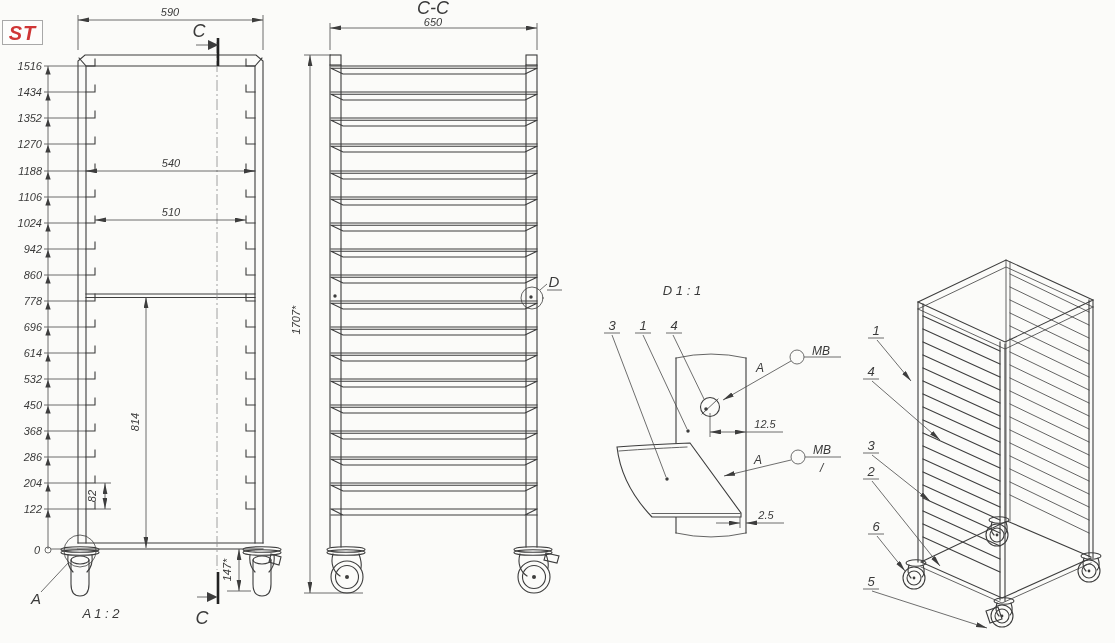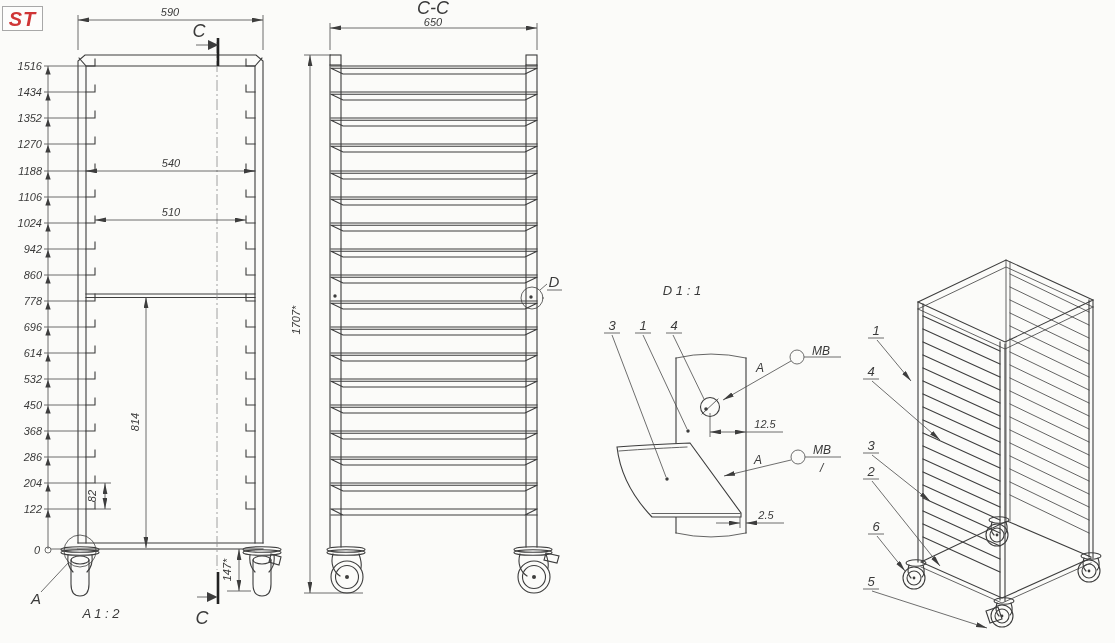--- a/index.html
+++ b/index.html
@@ -1,19 +1,19 @@
 <!DOCTYPE html>
 <html><head>
 <meta charset="utf-8">
 <style>
   html,body{margin:0;padding:0;background:#e8e8e8;}
   .canvas{position:relative;width:1115px;height:643px;background:#fbfbf9;overflow:hidden;
           font-family:"Liberation Sans",sans-serif;}
   .canvas svg{position:absolute;left:0;top:0;}
-  .logo{position:absolute;left:2px;top:6px;width:41px;height:25px;border:1px solid #a8a8a8;
+  .logo{position:absolute;left:2px;top:20px;width:41px;height:25px;border:1px solid #a8a8a8;
         background:#fdfdfc;color:#cf3535;font:italic bold 20px/24px "Liberation Sans",sans-serif;
         text-align:center;letter-spacing:1px;box-sizing:border-box;}
   .t{font-family:"Liberation Sans",sans-serif;font-style:italic;fill:#3a3a3a;}
   .t11{font-size:11px}.t12{font-size:12px}.t13{font-size:13px}.t14{font-size:15px}
   .t17{font-size:18px}.t18{font-size:18px}
   .ln{stroke:#3d3d3d;stroke-width:1.1;fill:none;stroke-linecap:square}
   .lt{stroke:#3d3d3d;stroke-width:0.8;fill:none;stroke-linecap:square}
   .dim{stroke:#4a4a4a;stroke-width:0.8;fill:none}
   .thick{stroke:#222;stroke-width:2.6;fill:none}
   .fillarr{fill:#3d3d3d;stroke:none}

